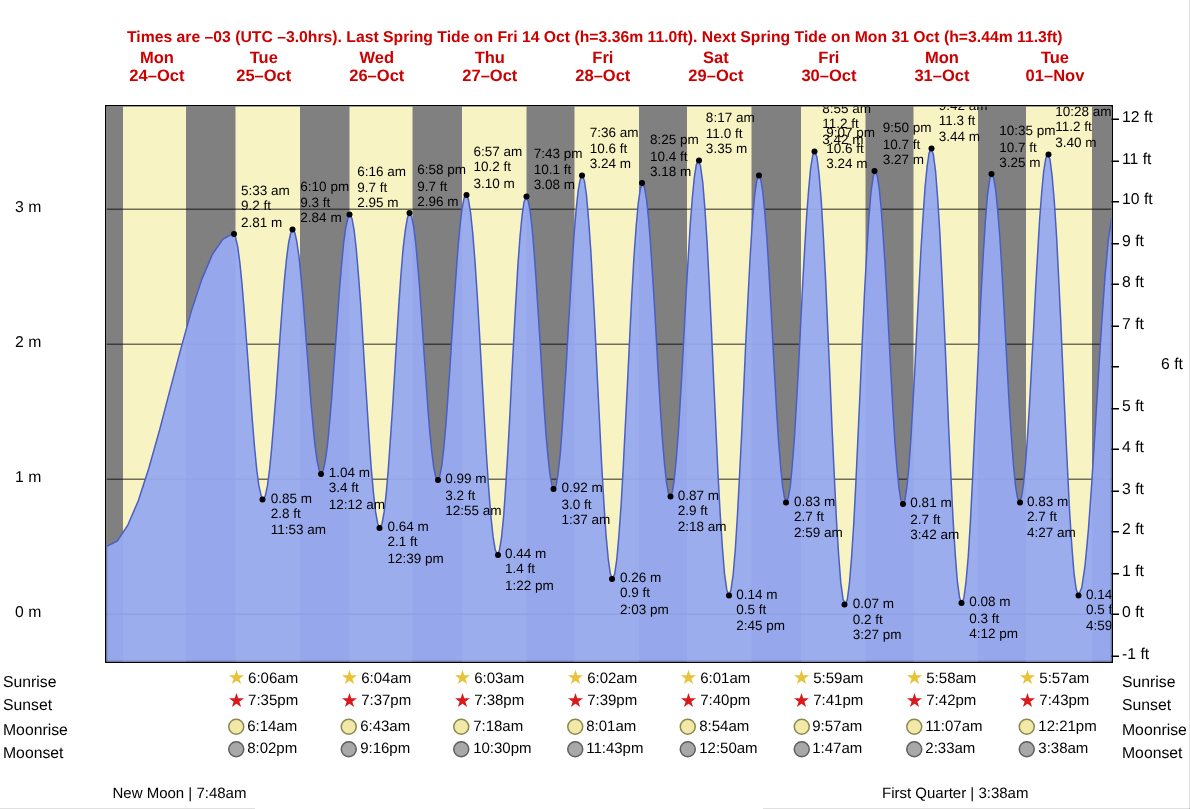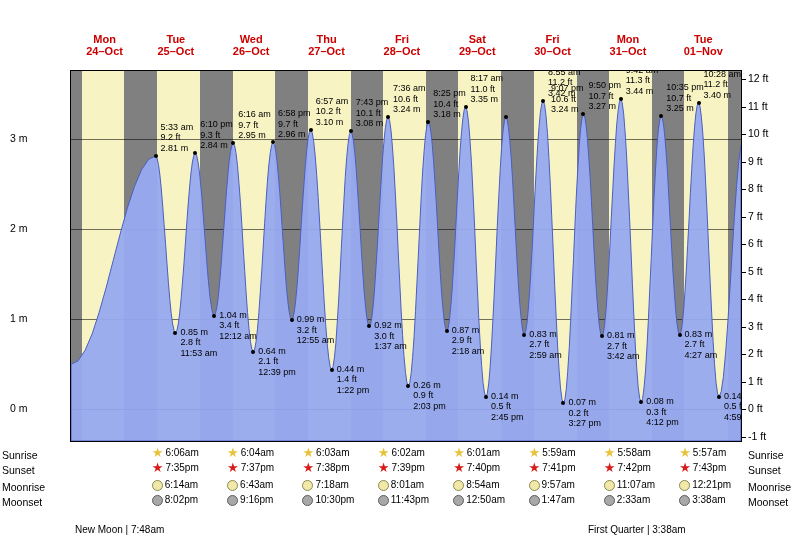--- a/index.html
+++ b/index.html
@@ -146,20 +146,21 @@
     font-size: 10px;
     color: #000;
     bottom: 4px;
   }
 </style>
 </head>
 <body>
 
 <div id="root">
 
+  <div class="subtitle">Times are –03 (UTC –3.0hrs). Last Spring Tide on Fri 14 Oct (h=3.36m 11.0ft). Next Spring Tide on Mon 31 Oct (h=3.44m 11.3ft)</div>
 
   <div id="day-headers">
       <div class="day-header" style="left: 71px; width: 67.1884px;">
         <div>Mon</div>
         <div>24–Oct</div>
       </div>
       <div class="day-header" style="left: 138.188px; width: 75.3515px;">
         <div>Tue</div>
         <div>25–Oct</div>
       </div>
@@ -409,21 +410,21 @@
       <div class="ylabel-right" style="top: 99.8449px;">11 ft</div>
       <div class="tick" style="left: 741px; top: 106.845px;"></div>
       <div class="ylabel-right" style="top: 127.351px;">10 ft</div>
       <div class="tick" style="left: 741px; top: 134.351px;"></div>
       <div class="ylabel-right" style="top: 154.858px;">9 ft</div>
       <div class="tick" style="left: 741px; top: 161.858px;"></div>
       <div class="ylabel-right" style="top: 182.364px;">8 ft</div>
       <div class="tick" style="left: 741px; top: 189.364px;"></div>
       <div class="ylabel-right" style="top: 209.87px;">7 ft</div>
       <div class="tick" style="left: 741px; top: 216.87px;"></div>
-      <div class="ylabel-right" style="top: 237.377px;">6 ft</div>
+      <div class="ylabel-right" style="top: 237.377px; margin-left: 26px;">6 ft</div>
       <div class="tick" style="left: 741px; top: 244.377px;"></div>
       <div class="ylabel-right" style="top: 264.883px;">5 ft</div>
       <div class="tick" style="left: 741px; top: 271.883px;"></div>
       <div class="ylabel-right" style="top: 292.389px;">4 ft</div>
       <div class="tick" style="left: 741px; top: 299.389px;"></div>
       <div class="ylabel-right" style="top: 319.896px;">3 ft</div>
       <div class="tick" style="left: 741px; top: 326.896px;"></div>
       <div class="ylabel-right" style="top: 347.402px;">2 ft</div>
       <div class="tick" style="left: 741px; top: 354.402px;"></div>
       <div class="ylabel-right" style="top: 374.908px;">1 ft</div>

